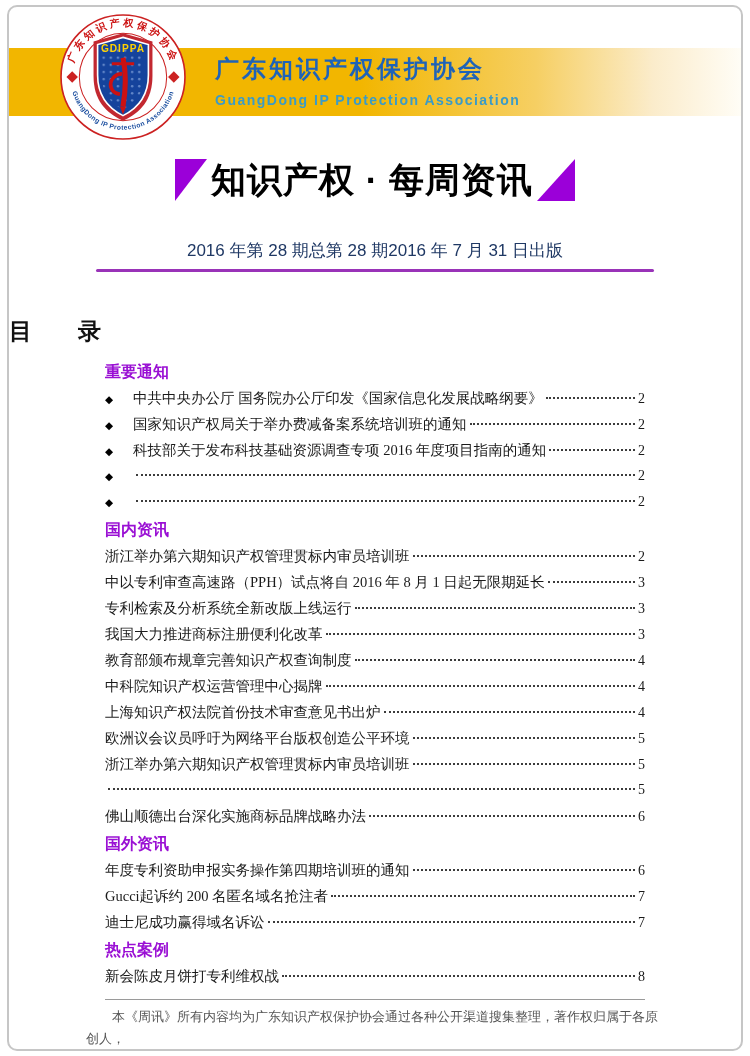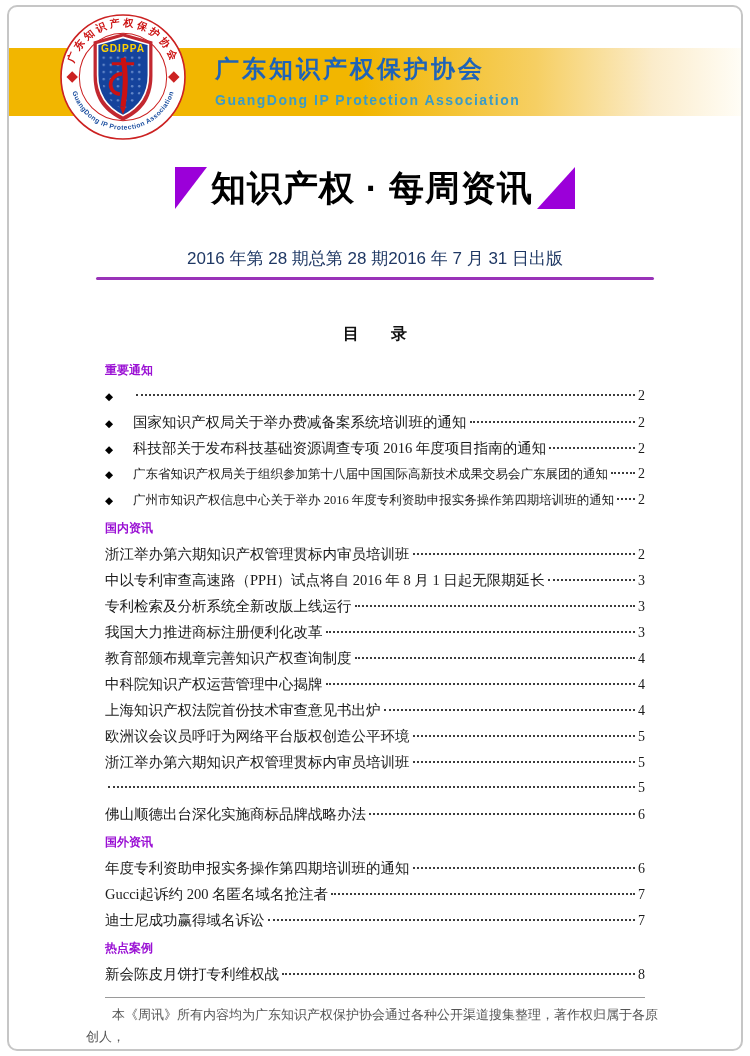--- a/index.html
+++ b/index.html
@@ -16,39 +16,39 @@
   .gold-band {
     position:absolute; left:0; right:0; top:41px; height:68px;
     background:linear-gradient(90deg,#f2b600 0%, #f2b600 48%, #f6cf63 72%, #fbeccb 88%, #fffdf6 100%);
   }
   .logo { position:absolute; left:50px; top:6px; width:128px; height:128px; }
   .org-names { position:absolute; left:206px; top:46px; }
   .org-zh { font-family:"Liberation Sans", sans-serif; font-weight:bold; font-size:24px; letter-spacing:3px; color:#1e63b8; }
   .org-en { margin-top:7px; font-family:"Liberation Sans", sans-serif; font-weight:bold; font-size:14px; letter-spacing:1.5px; color:#3a9bc8; }
 
   
-  .banner { display:flex; align-items:center; justify-content:center; margin-top:8px; height:46px; }
+  .banner { display:flex; align-items:center; justify-content:center; margin-top:0; height:46px; }
   .tri { width:0; height:0; display:inline-block; }
   .tri-left  { border-top:42px solid #9b00d9; border-right:32px solid transparent; margin-right:4px; }
   .tri-right { border-bottom:42px solid #9b00d9; border-left:38px solid transparent; margin-left:4px; }
   .banner h1 { font-family:"Liberation Sans", sans-serif; font-weight:bold; font-size:35px; color:#000; letter-spacing:1px; white-space:nowrap; }
 
   
   .issue-bar {
     width:542px; margin:36px auto 0; display:flex; justify-content:center;
     font-family:"Liberation Sans", sans-serif; font-size:17px; color:#1f3864; white-space:nowrap;
   }
   .purple-rule { width:558px; height:3px; margin:7px auto 0; background:#9933b8; border-radius:2px; }
 
   
-  .toc-title { margin-top:44px; text-align:center; font-family:"Liberation Sans", sans-serif; font-weight:bold; font-size:16px; color:#111; }
+  .toc-title { margin-top:44px; text-align:left; font-family:"Liberation Sans", sans-serif; font-weight:bold; font-size:23px; color:#111; }
   .toc { width:540px; margin:10px auto 0; }
   .toc h3 {
     height:28px; line-height:30px; font-family:"Liberation Sans", sans-serif;
-    font-weight:bold; font-size:12px; color:#9a10d4;
+    font-weight:bold; font-size:16px; color:#9a10d4;
   }
   .toc-row { display:flex; align-items:baseline; height:26px; line-height:26px; font-size:14.5px; color:#1a1a1a; white-space:nowrap; }
   .toc-row.condensed { font-size:12.5px; }
   .bullet { flex:0 0 28px; font-family:"DejaVu Sans", sans-serif; font-size:10.5px; color:#000; }
   .toc-text { flex:0 1 auto; }
   .leader { flex:1 0 12px; margin:0 3px; border-bottom:2px dotted #3c3c3c; transform:translateY(-4px); }
   .pnum { flex:0 0 auto; font-size:14px; }
 
   
   .foot-rule { width:540px; margin:10px auto 0; border-top:1px solid #9a9a9a; }
@@ -113,44 +113,43 @@
   <div class="purple-rule"></div>
 
   <h2 class="toc-title">目　　录</h2>
 
   <section class="toc">
 
     <h3>重要通知</h3>
 
     <div class="toc-row bulleted">
       <span class="bullet">◆</span>
+      <span class="toc-text">中共中央办公厅 国务院办公厅印发《国家信息化发展战略纲要》</span>
       <span class="leader"></span>
       <span class="pnum">2</span>
     </div>
     <div class="toc-row bulleted">
       <span class="bullet">◆</span>
       <span class="toc-text">国家知识产权局关于举办费减备案系统培训班的通知</span>
       <span class="leader"></span>
       <span class="pnum">2</span>
     </div>
     <div class="toc-row bulleted">
       <span class="bullet">◆</span>
       <span class="toc-text">科技部关于发布科技基础资源调查专项 2016 年度项目指南的通知</span>
       <span class="leader"></span>
       <span class="pnum">2</span>
     </div>
     <div class="toc-row bulleted condensed">
       <span class="bullet">◆</span>
-      <span class="toc-text">广东省知识产权局关于组织参加第十八届中国国际高新技术成果交易会广东展团的通知</span>
       <span class="leader"></span>
       <span class="pnum">2</span>
     </div>
     <div class="toc-row bulleted condensed">
       <span class="bullet">◆</span>
-      <span class="toc-text">广州市知识产权信息中心关于举办 2016 年度专利资助申报实务操作第四期培训班的通知</span>
       <span class="leader"></span>
       <span class="pnum">2</span>
     </div>
 
     <h3>国内资讯</h3>
 
     <div class="toc-row">
       <span class="toc-text">浙江举办第六期知识产权管理贯标内审员培训班</span>
       <span class="leader"></span>
       <span class="pnum">2</span>

